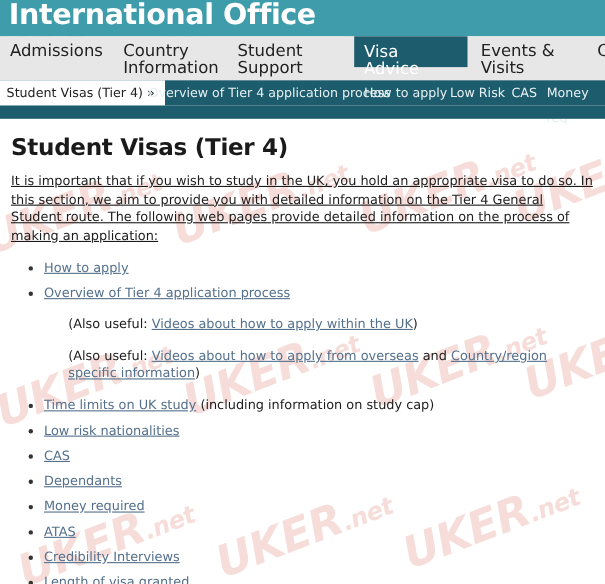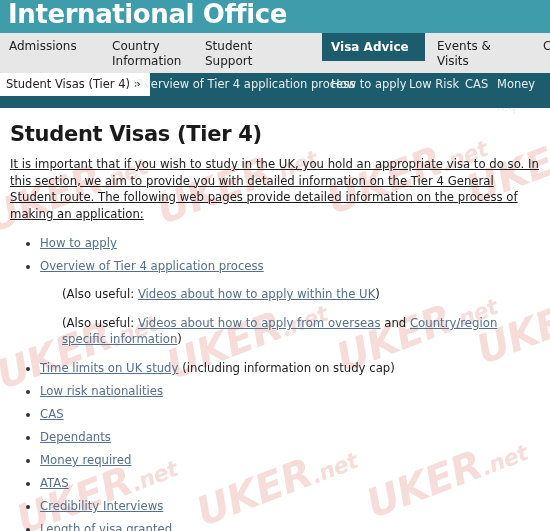--- a/index.html
+++ b/index.html
@@ -59,31 +59,31 @@
   
   #primary-nav {
     position: relative;
     height: 40px;
     background: #e7e7e7;
     z-index: 10;
   }
   .pnav-item {
     position: absolute;
     top: 0;
-    font-size: 12px;
+    font-size: 15px;
     color: #222222;
     line-height: 15px;
     padding: 6px 9px 0 9px;
     box-sizing: border-box;
     white-space: pre-line;
   }
   .pnav-item.active {
     background: #1c5c6d;
     color: #ffffff;
-    font-weight: bold;
+    font-weight: normal;
     height: 28px;
     padding-top: 7px;
   }
 
   
   #secondary-nav {
     position: relative;
     height: 23px;
     background: #1c5c6d;
     z-index: 10;
@@ -188,21 +188,21 @@
   </div>
 
 <div id="site-header">
   <div id="site-title">International Office</div>
 </div>
 
 <div id="primary-nav">
     <div class="pnav-item" style="left: 0px; width: 100px;"><span>Admissions</span></div>
     <div class="pnav-item" style="left: 103px; width: 100px;"><span>Country
 Information</span></div>
-    <div class="pnav-item" style="left: 196px; width: 110px;"><span>Student Support</span></div>
+    <div class="pnav-item" style="left: 207px; width: 110px;"><span>Student Support</span></div>
     <div class="pnav-item active" style="left: 322px; width: 103px;"><span>Visa Advice</span></div>
     <div class="pnav-item" style="left: 428px; width: 105px;"><span>Events &amp; Visits</span></div>
     <div class="pnav-item" style="left: 534px; width: 40px;"><span>Co</span></div>
   </div>
 
 <div id="secondary-nav">
   <div id="breadcrumb-current">Student Visas (Tier 4) »</div>
 <div class="snav-item" style="left: 135px;">Overview of Tier 4 application process</div>
     <div class="snav-item" style="left: 331px;">How to apply</div>
     <div class="snav-item" style="left: 409px;">Low Risk</div>

